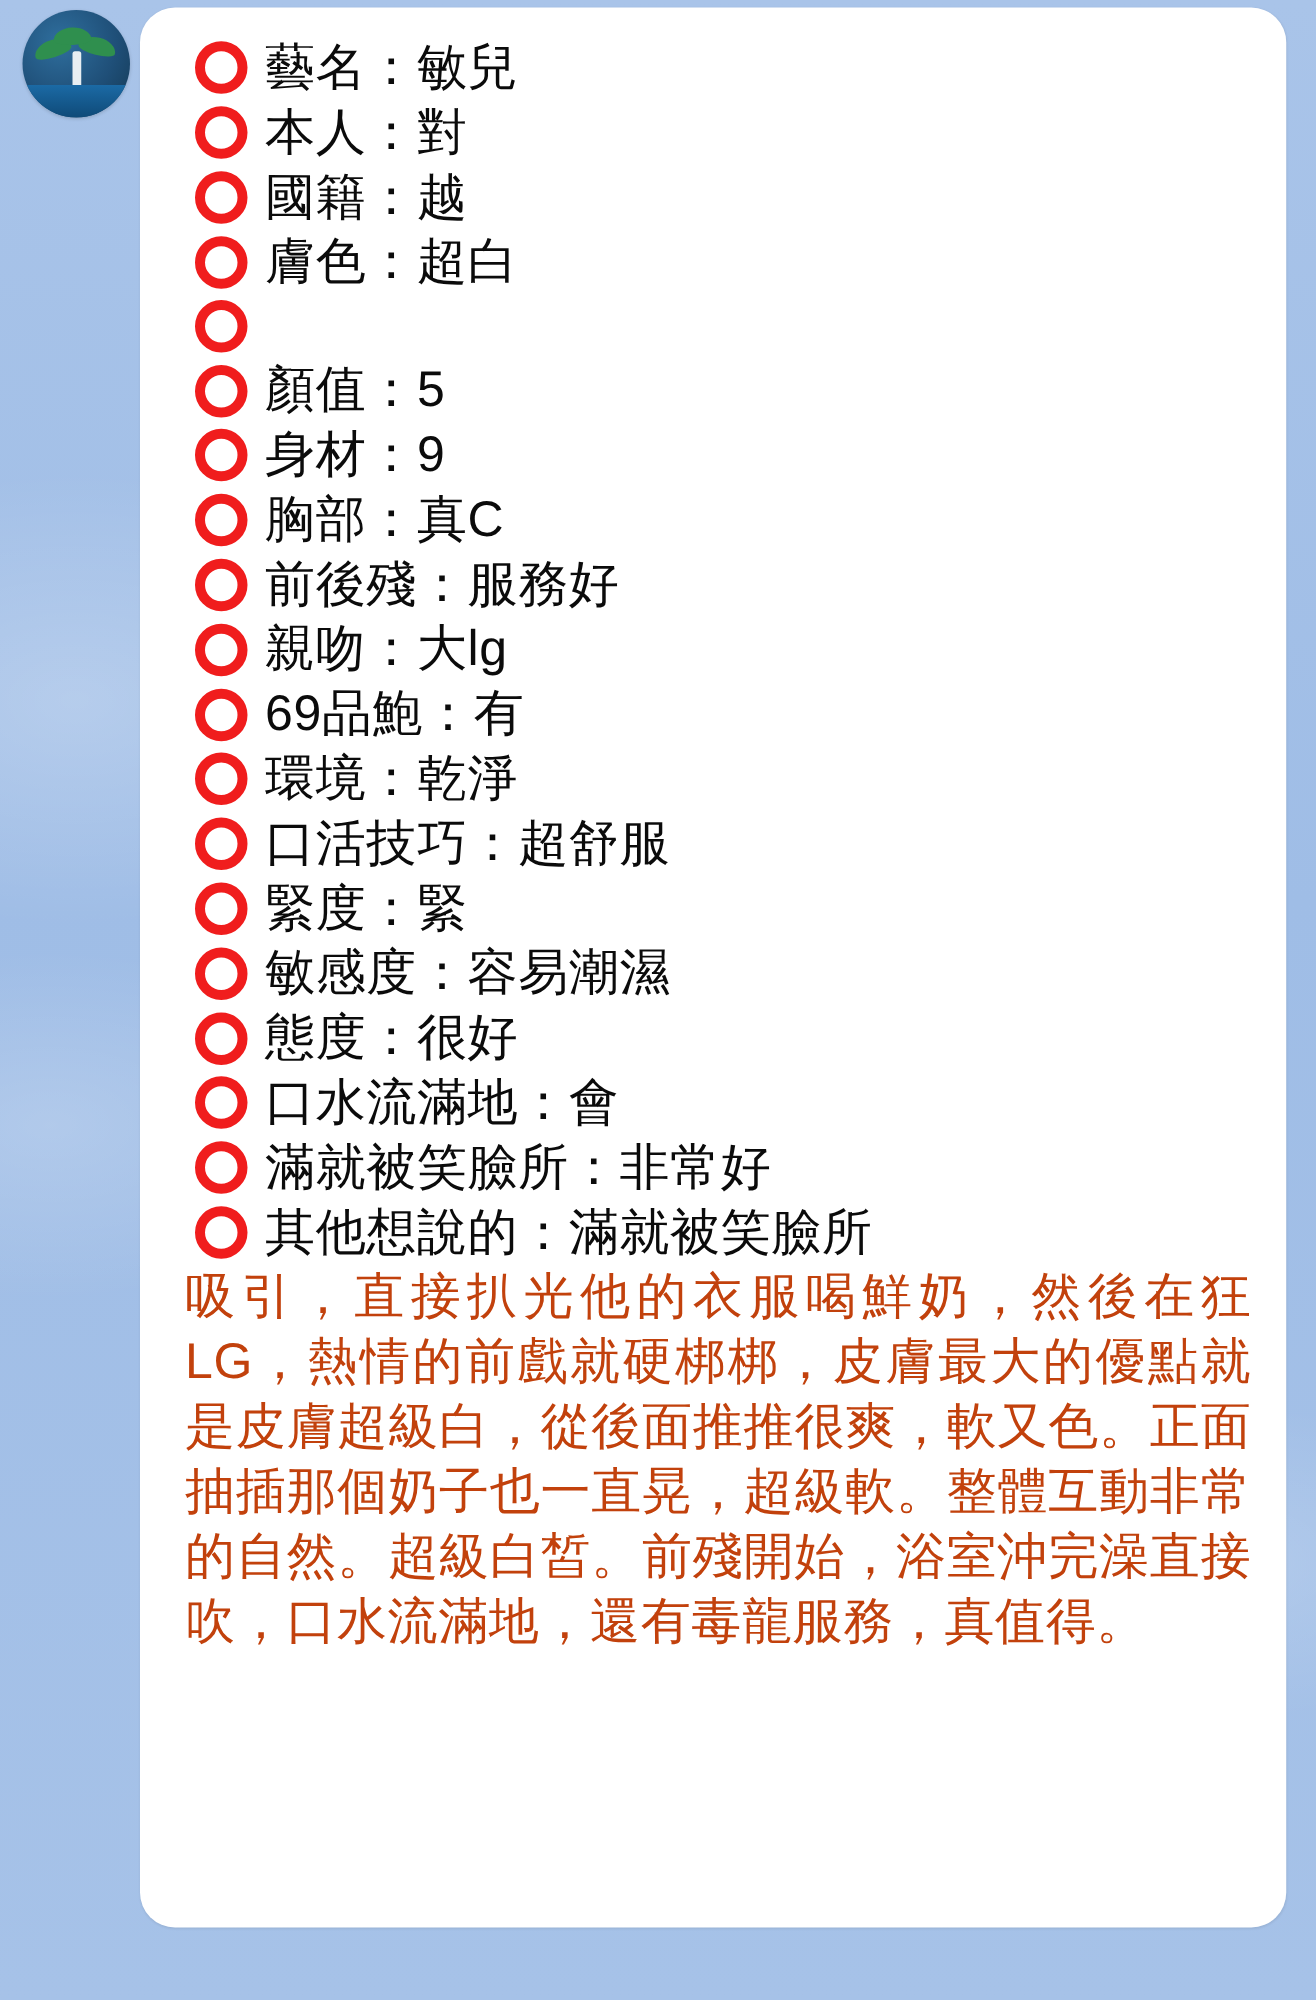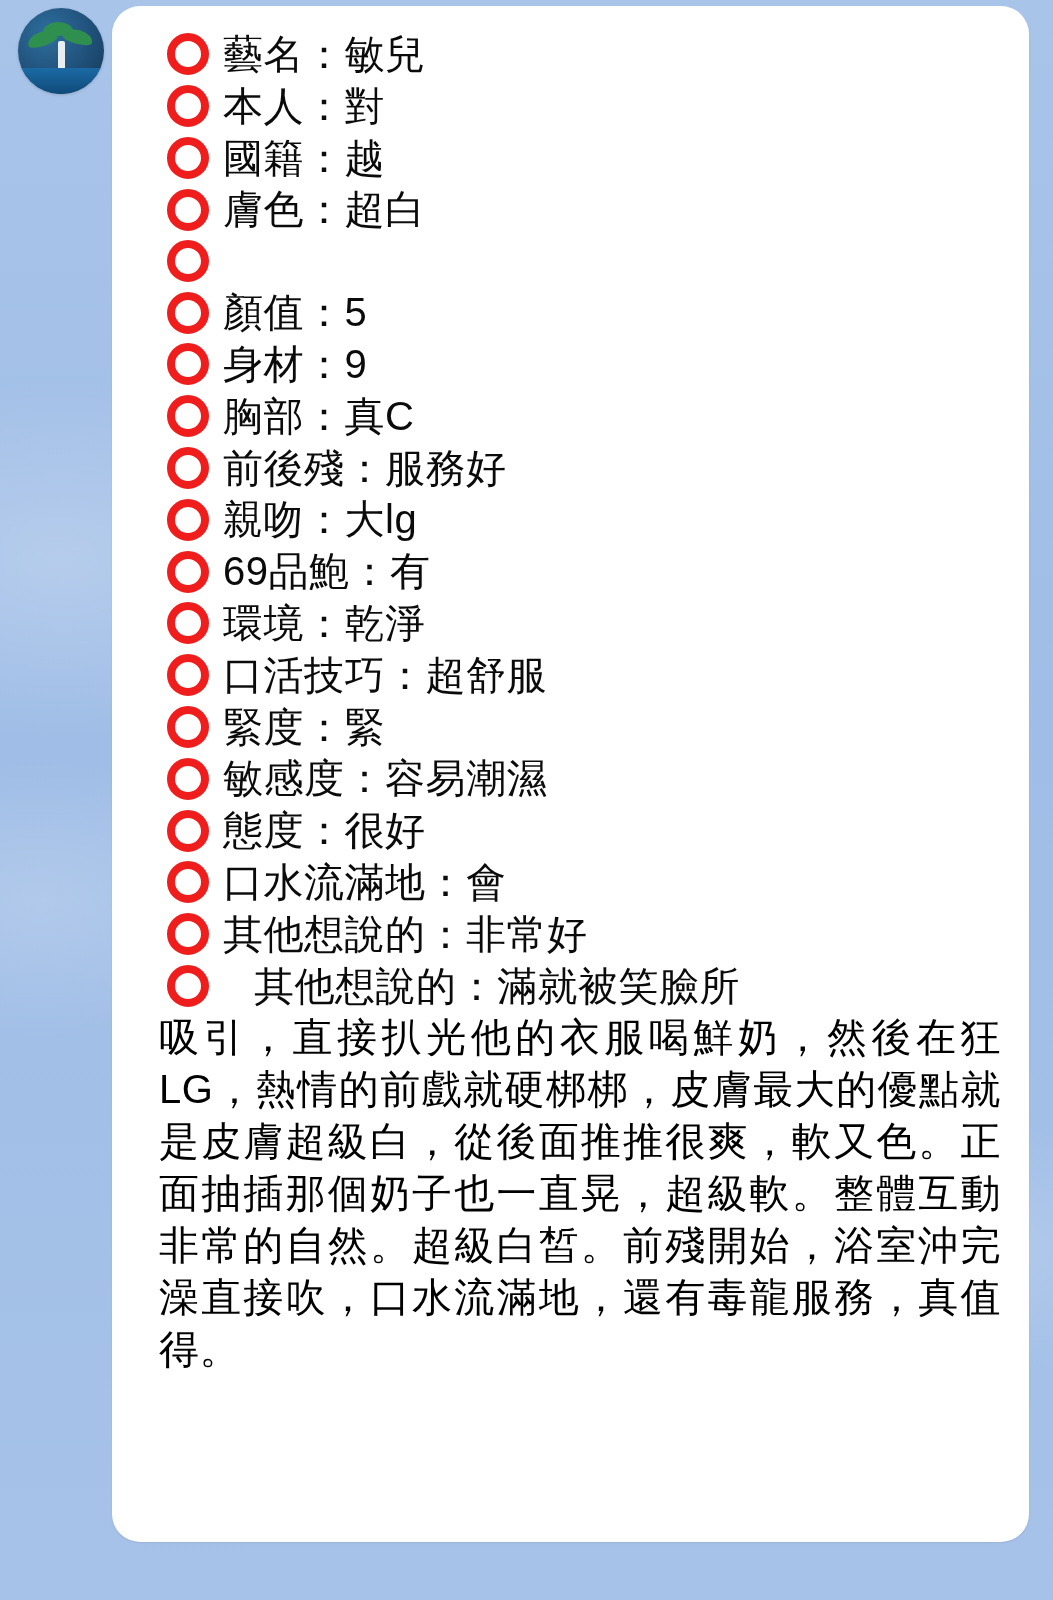--- a/index.html
+++ b/index.html
@@ -89,21 +89,21 @@
     width: 40px;
     height: 40px;
     background: #ffffff;
     clip-path: polygon(100% 0, 100% 100%, 0 6%);
     border-radius: 4px 0 0 0;
   }
   .bubble {
     position: relative;
     background: #ffffff;
     border-radius: 28px;
-    padding: 26px 22px 30px 33px;
+    padding: 26px 22px 30px 22px;
     min-height: 1480px;
     box-shadow: 0 1px 2px rgba(0,0,0,0.08);
   }
 
   ul.attr-list {
     list-style: none;
     margin: 0;
     padding: 0;
   }
   ul.attr-list li {
@@ -127,30 +127,29 @@
     font-size: 40px;
     line-height: 1.12;
     color: #0b0b0b;
     letter-spacing: 0.5px;
     white-space: nowrap;
   }
 
   .paragraph {
     font-size: 40px;
     line-height: 1.30;
-    color: #000000;
+    color: #c2410c;
     letter-spacing: 0.5px;
     margin: 2px 0 0 14px;
     text-align: justify;
     text-justify: inter-character;
     padding-right: 6px;
   }
   .last-item {
     margin-bottom: 0;
-    gap: 31px;
   }
   .flow-block {
     margin-top: -4px;
   }
 </style>
 </head>
 <body>
 
 <div class="bg-wash"></div>
 
@@ -231,21 +230,21 @@
         <li>
           <span class="bullet"></span>
           <span class="attr-text">態度：很好</span>
         </li>
         <li>
           <span class="bullet"></span>
           <span class="attr-text">口水流滿地：會</span>
         </li>
         <li>
           <span class="bullet"></span>
-          <span class="attr-text">其他想說的：非常好</span>
+          <span class="attr-text">滿就被笑臉所：非常好</span>
         </li>
         <li class="last-item">
           <span class="bullet"></span>
           <span class="attr-text">其他想說的：滿就被笑臉所</span>
         </li>
       </ul>
 
       <div class="paragraph flow-block">吸引，直接扒光他的衣服喝鮮奶，然後在狂LG，熱情的前戲就硬梆梆，皮膚最大的優點就是皮膚超級白，從後面推推很爽，軟又色。正面抽插那個奶子也一直晃，超級軟。整體互動非常的自然。超級白皙。前殘開始，浴室沖完澡直接吹，口水流滿地，還有毒龍服務，真值得。</div>
 
     </div>

